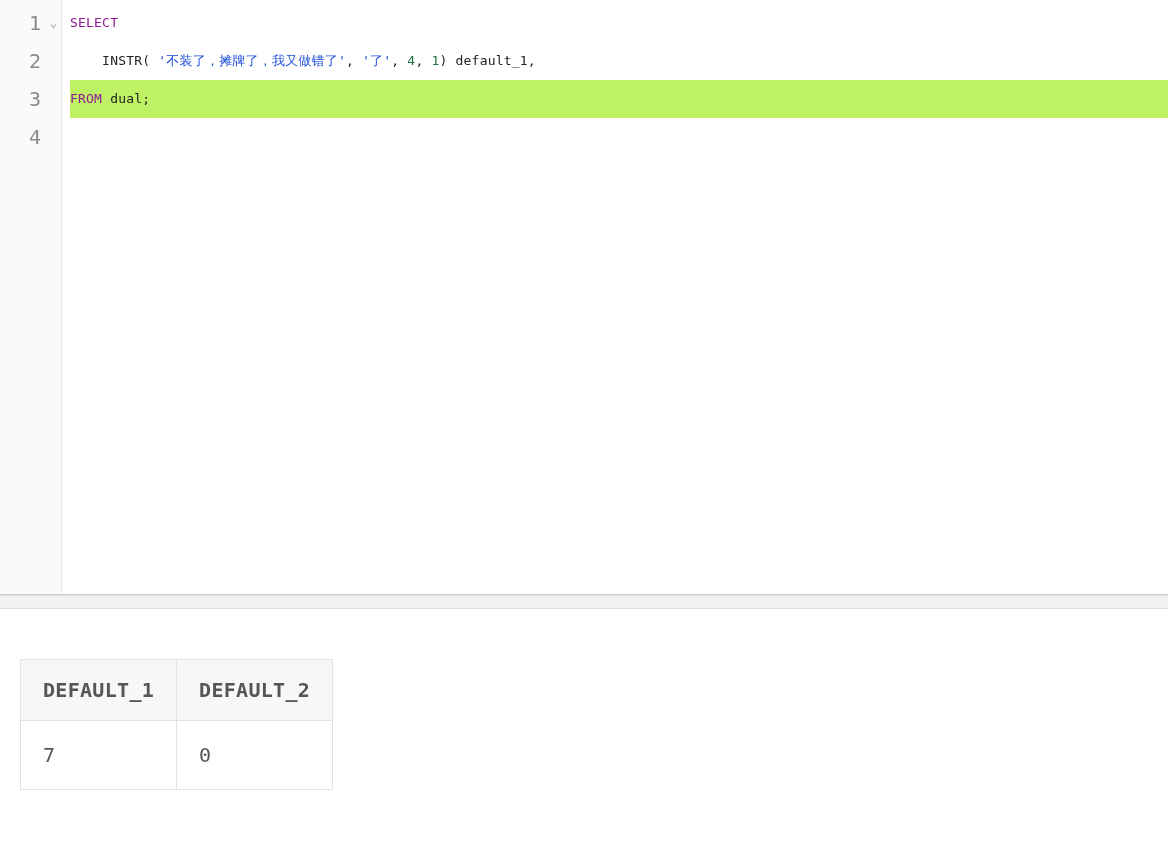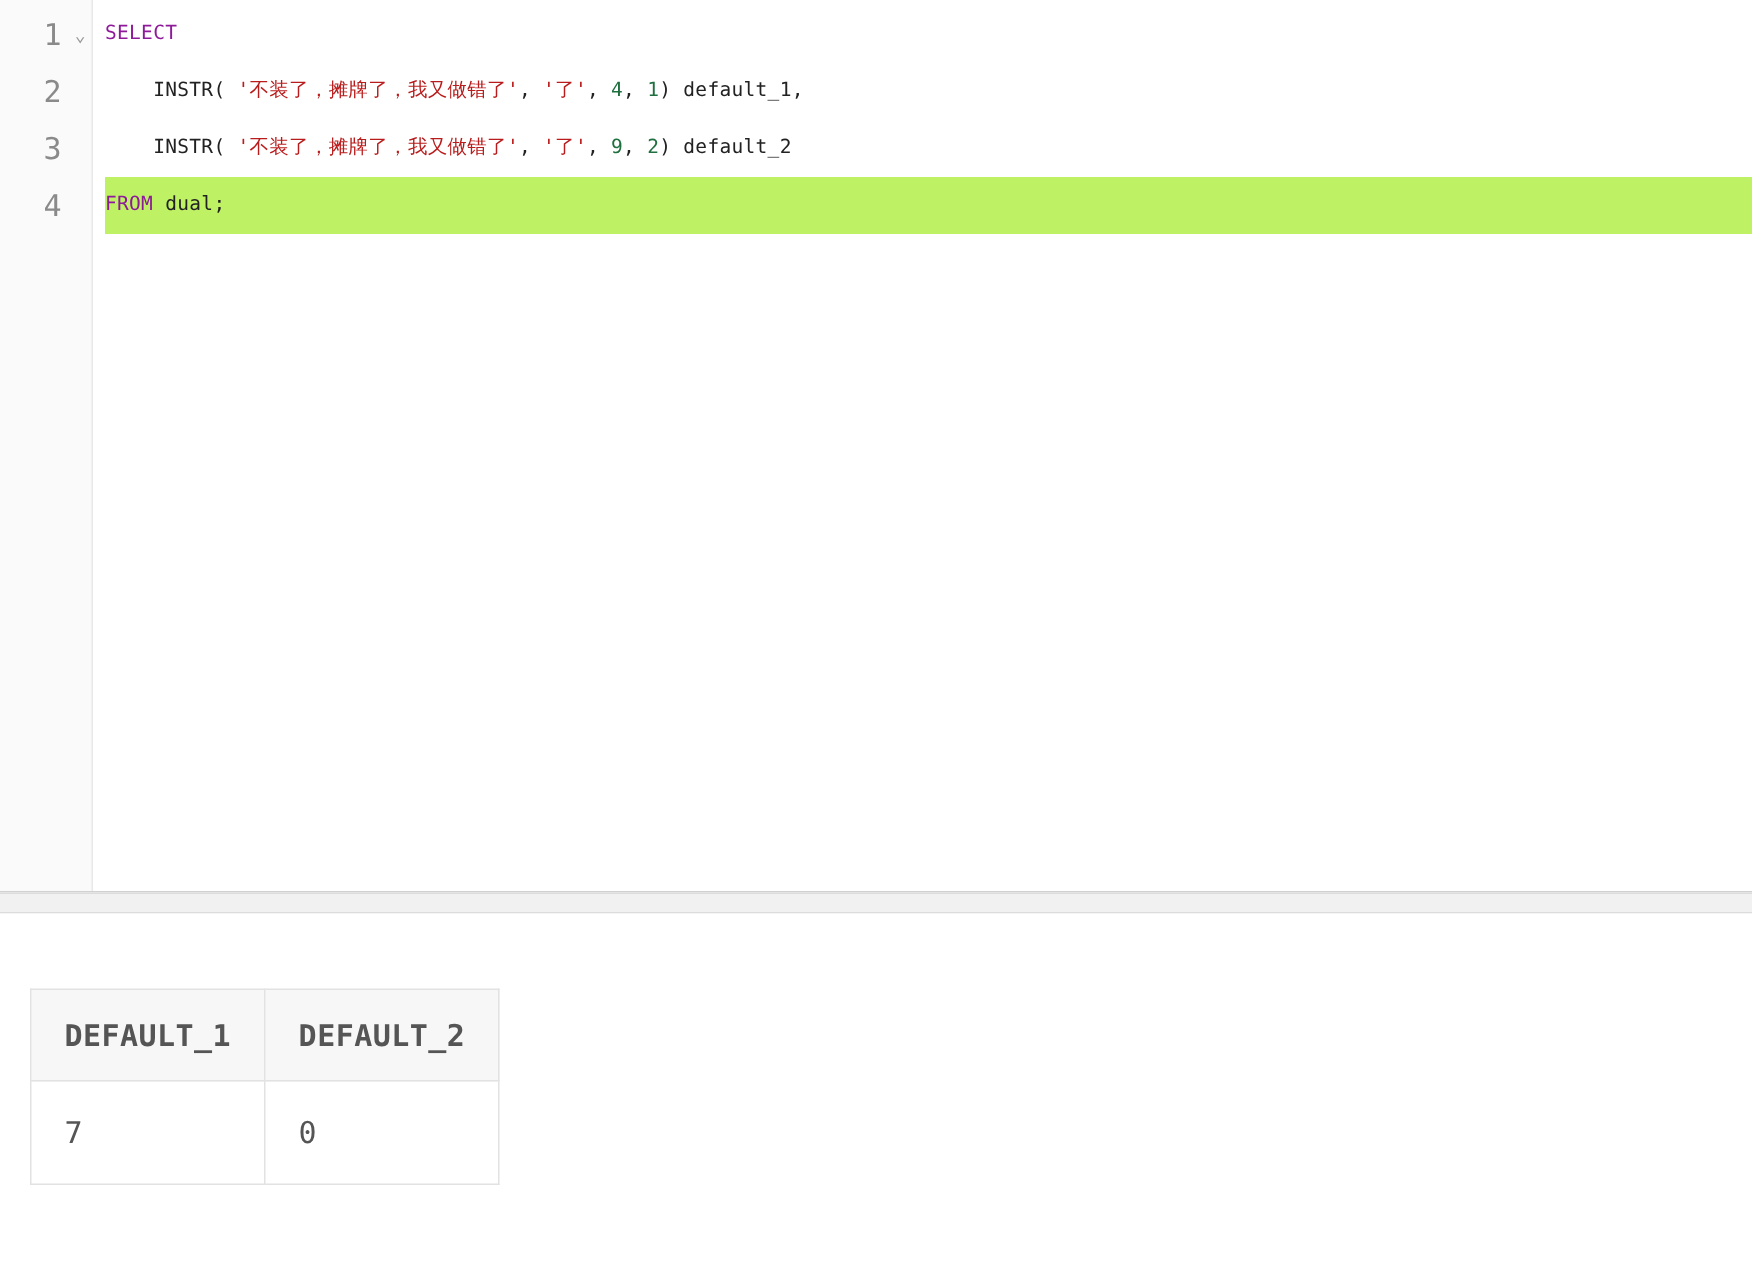--- a/index.html
+++ b/index.html
@@ -50,21 +50,21 @@
   .code-line {
     height: 38px;
     line-height: 38px;
     white-space: pre;
     font-size: 13px;
     letter-spacing: 0.2px;
   }
   .hl-line { background: #bef264; }
   .kw { color: #8e1a9a; }          
   .fnc { color: #222222; }         
-  .str { color: #b91c1c; }         
+  .str { color: #1d4ed8; }         
   .num { color: #1f6f3f; }         
   .pln { color: #222222; }
   .pnc { color: #222222; }
 
   .results-divider {
     height: 14px;
     background: #f1f1f1;
     border-top: 1px solid #dcdcdc;
     border-bottom: 1px solid #dcdcdc;
   }
@@ -109,21 +109,20 @@
     <div class="line-num">
       <span>3</span>
     </div>
     <div class="line-num">
       <span>4</span>
     </div>
   </div>
   <div class="code-area">
     <div class="code-line"><span class="kw">SELECT</span></div>
     <div class="code-line"><span class="pln">    </span><span class="fnc">INSTR</span><span class="pnc">( </span><span class="str">'不装了，摊牌了，我又做错了'</span><span class="pnc">, </span><span class="str">'了'</span><span class="pnc">, </span><span class="num">4</span><span class="pnc">, </span><span class="num">1</span><span class="pnc">) </span><span class="fnc">default_1</span><span class="pnc">,</span></div>
-    <div class="code-line"><span class="pln">    </span><span class="fnc">INSTR</span><span class="pnc">( </span><span class="str">'不装了，摊牌了，我又做错了'</span><span class="pnc">, </span><span class="str">'了'</span><span class="pnc">, </span><span class="num">9</span><span class="pnc">, </span><span class="num">2</span><span class="pnc">) </span><span class="fnc">default_2</span></div>
     <div class="code-line hl-line"><span class="kw">FROM</span><span class="pln"> </span><span class="fnc">dual</span><span class="pnc">;</span></div>
   </div>
 </div>
 
 <div class="results-divider"></div>
 
 <div class="results-pane">
   <table class="result">
     <thead>
       <tr>

